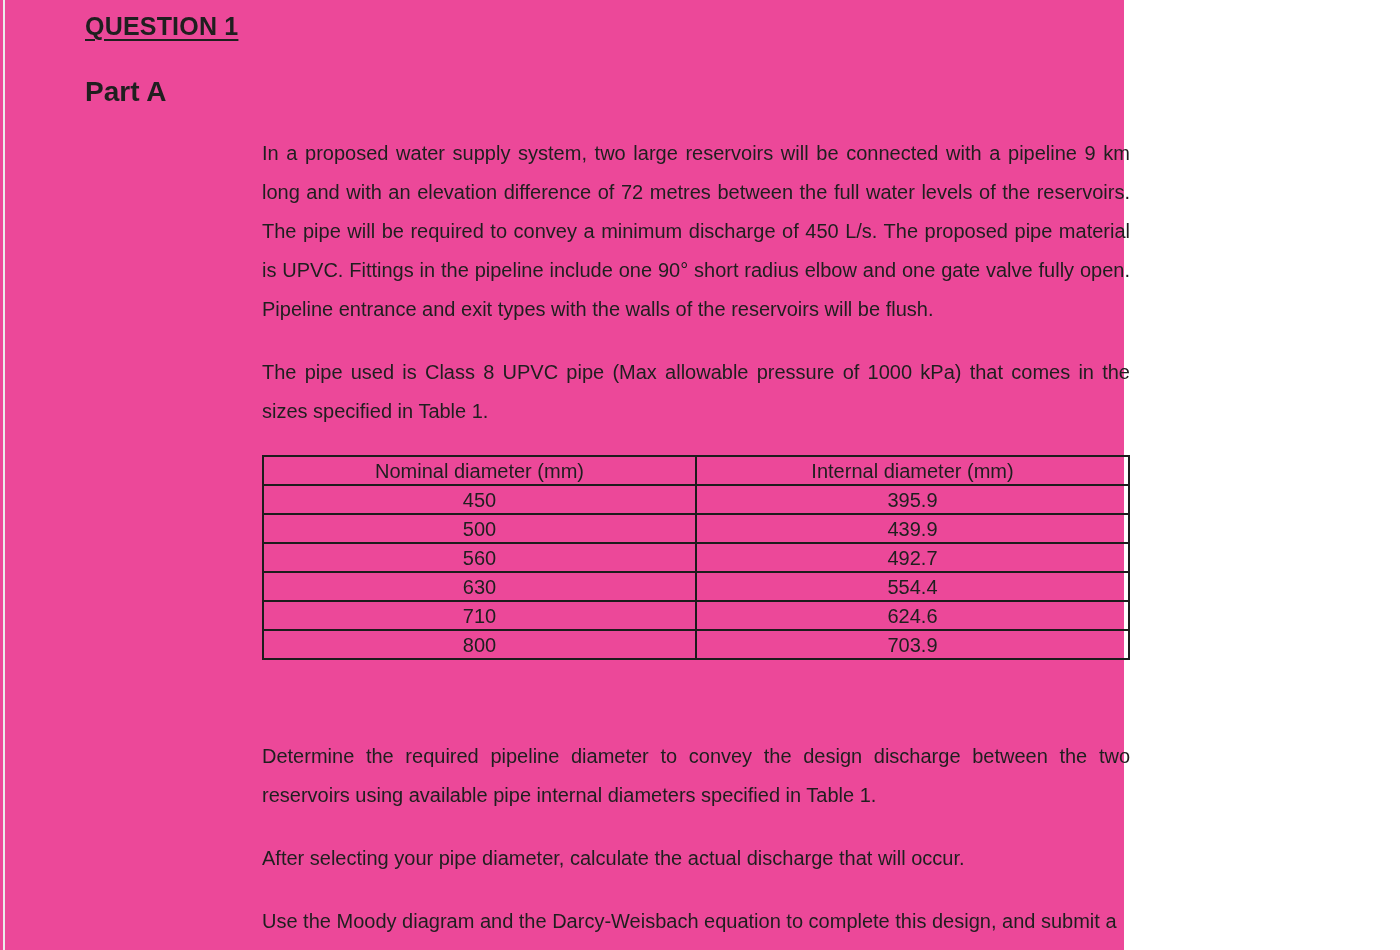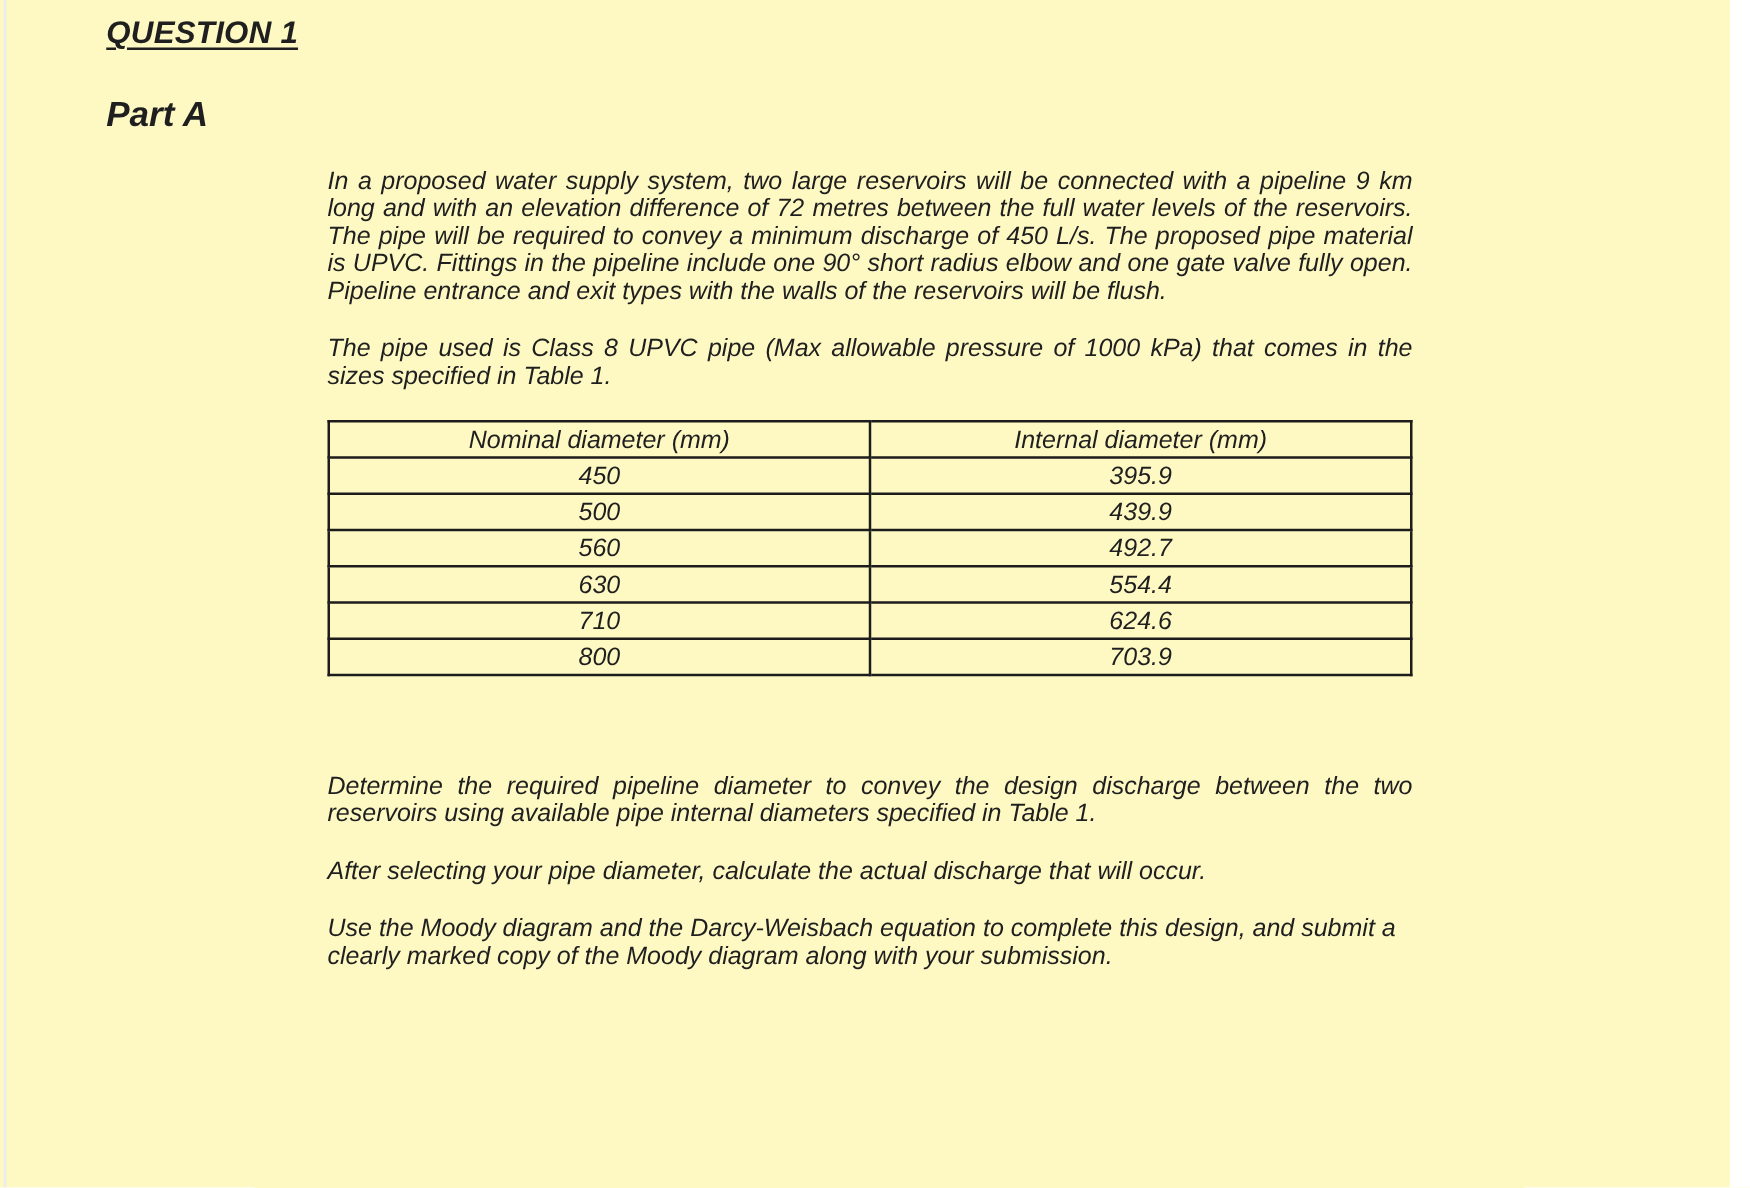--- a/index.html
+++ b/index.html
@@ -6,24 +6,23 @@
   html, body {
     width: 1400px;
     height: 950px;
     background: #ffffff;
     font-family: "Liberation Sans", sans-serif;
     color: #1f1f1f;
     overflow: hidden;
   }
   .page {
     position: relative;
-    width: 1384px;
+    width: 1124px;
     height: 950px;
-    background: #fef9c3;
-    font-style: italic;
+    background: #ec4899;
   }
   .page-left-edge {
     position: absolute;
     left: 3px;
     top: 0;
     bottom: 0;
     width: 2px;
     background: #ececec;
   }
   .question-title {
@@ -45,21 +44,21 @@
     font-weight: 700;
   }
   .content {
     position: absolute;
     left: 262px;
     top: 134px;
     width: 868px;
   }
   .content p {
     font-size: 20px;
-    line-height: 22px;
+    line-height: 39px;
     text-align: justify;
     margin-bottom: 24px;
   }
   .content p.align-left {
     text-align: left;
   }
   .table-caption {
     font-size: 20px;
     font-weight: 700;
     text-align: center;

